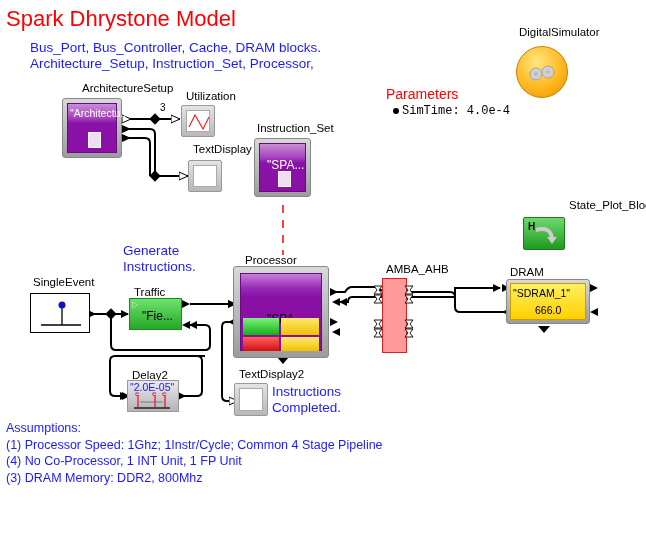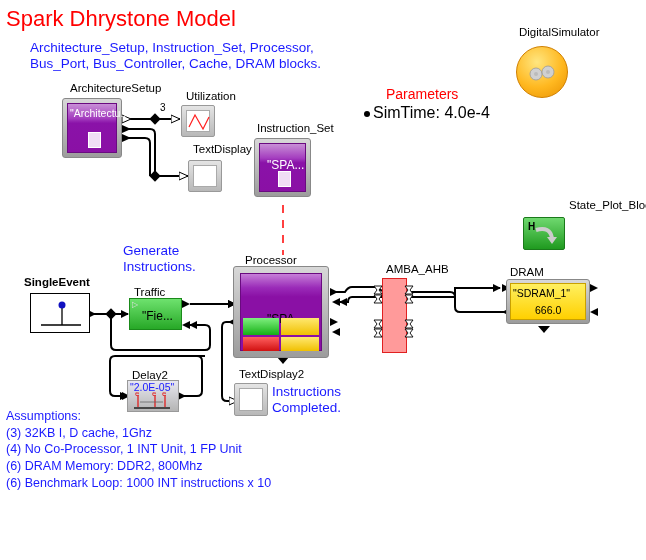--- a/index.html
+++ b/index.html
@@ -4,33 +4,33 @@
 <style>
   html, body { margin: 0; padding: 0; background: #ffffff; }
   body { width: 646px; height: 560px; position: relative; overflow: hidden;
          font-family: "Liberation Sans", sans-serif; }
   .abs { position: absolute; }
   .title { left: 6px; top: 6px; font-size: 22px; color: #ff0000; white-space: nowrap; }
   .blue { color: #1a1aff; }
   .subtitle { left: 30px; top: 40px; font-size: 13.5px; line-height: 16px; white-space: nowrap; }
   .lbl { font-size: 11.5px; color: #000; white-space: nowrap; }
   .params-title { left: 386px; top: 86px; font-size: 14px; color: #ff0000; }
-  .params-item { left: 364px; top: 104px; font-size: 16px; color: #000; white-space: nowrap; }
+  .params-item { left: 393px; top: 104px; font-size: 12px; color: #000; white-space: nowrap; font-family: Liberation Mono, monospace; }
   .params-item .dot { display: inline-block; width: 6px; height: 6px; border-radius: 50%; background: #000; margin-right: 3px; vertical-align: middle; }
 
   
   .frame { background: linear-gradient(#d8d8d8, #9c9c9c); border: 1px solid #888; border-radius: 3px; box-sizing: border-box; padding: 4px; }
   .purple { width: 100%; height: 100%; background: linear-gradient(#c88fd6 0%, #a43dbf 30%, #8a12a8 40%, #8a10a5 100%); border: 1px solid #6a0a80; box-sizing: border-box; position: relative; }
   .purple .txt { position: absolute; left: 2px; top: 3px; color: #fff; font-size: 10.5px; white-space: nowrap; }
   .doc-ico { position: absolute; width: 11px; height: 14px; background: #f0ddf5; border: 1px solid #fff; }
 
   .display { background: linear-gradient(#e4e4e4, #b8b8b8); border: 1px solid #999; box-sizing: border-box; padding: 4px; border-radius: 2px; }
   .display .inner { width: 100%; height: 100%; background: #fff; border: 1px solid #aaa; box-sizing: border-box; }
 
-  .assump { left: 6px; top: 408px; font-size: 12.5px; line-height: 16.7px; white-space: nowrap; }
+  .assump { left: 6px; top: 420px; font-size: 12.5px; line-height: 16.7px; white-space: nowrap; }
   svg.wires { position: absolute; left: 0; top: 0; }
 </style>
 </head>
 <body>
 
 <svg class="wires" width="646" height="560">
   <defs>
     <marker id="arrF" markerWidth="8" markerHeight="8" refX="7" refY="4" orient="auto" markerUnits="userSpaceOnUse">
       <path d="M0,0 L8,4 L0,8 z" fill="#000"></path>
     </marker>
@@ -93,42 +93,42 @@
     <path d="M538,326 L550,326 L544,333 z"></path>
     <path d="M502,284 L510,288 L502,292 z"></path>
     <path d="M510,308 L502,312 L510,316 z"></path>
     <path d="M122,392 L130,396 L122,400 z"></path>
     <path d="M178,392 L186,396 L178,400 z"></path>
   </g>
 </svg>
 
 <div class="abs title">Spark Dhrystone Model</div>
 <div class="abs subtitle blue">
+  <div>Bus_Port, Bus_Controller, Cache, DRAM blocks.</div>
   <div>Architecture_Setup, Instruction_Set, Processor,</div>
-  <div>Bus_Port, Bus_Controller, Cache, DRAM blocks.</div>
 </div>
 
 <div class="abs lbl" style="left:519px;top:26px;">DigitalSimulator</div>
 <div class="abs" style="left:516px;top:46px;width:50px;height:50px;border-radius:50%;background:radial-gradient(circle at 40% 30%, #ffe680 0%, #ffb820 55%, #e89000 100%);border:1px solid #d08000;">
   <svg width="50" height="50">
     <g fill="#d0d0d0" stroke="#999" stroke-width="0.8">
       <circle cx="19" cy="27" r="6"></circle>
       <circle cx="31" cy="25" r="6"></circle>
     </g>
     <g fill="#bbb">
       <circle cx="19" cy="27" r="2"></circle>
       <circle cx="31" cy="25" r="2"></circle>
     </g>
   </svg>
 </div>
 
 <div class="abs params-title">Parameters</div>
 <div class="abs params-item"><span class="dot"></span><span>SimTime: 4.0e-4</span></div>
 
-<div class="abs lbl" style="left:70px;top:82px;">ArchitectureSetup</div>
+<div class="abs lbl" style="left:82px;top:82px;">ArchitectureSetup</div>
 <div class="abs frame" style="left:62px;top:98px;width:60px;height:60px;">
   <div class="purple">
     <div class="txt">"Architectu...</div>
     <div class="doc-ico" style="left:20px;top:28px;"></div>
   </div>
 </div>
 
 <div class="abs lbl" style="left:186px;top:90px;">Utilization</div>
 <div class="abs display" style="left:181px;top:105px;width:34px;height:32px;">
   <div class="inner">
@@ -158,21 +158,21 @@
     <path d="M12,12 Q26,8 28,20" stroke="#ccc" stroke-width="4" fill="none"></path>
     <path d="M23,19 L33,19 L28,26 z" fill="#ccc"></path>
   </svg>
 </div>
 
 <div class="abs blue" style="left:123px;top:243px;font-size:13.5px;line-height:16px;">
   <div>Generate</div>
   <div>Instructions.</div>
 </div>
 
-<div class="abs lbl" style="left:24px;top:276px;font-weight:bold;">SingleEvent</div>
+<div class="abs lbl" style="left:33px;top:276px;">SingleEvent</div>
 <div class="abs" style="left:30px;top:293px;width:60px;height:40px;border:1px solid #000;box-sizing:border-box;background:#fff;">
   <svg width="58" height="38">
     <line x1="10" y1="31" x2="50" y2="31" stroke="#000" stroke-width="1.3"></line>
     <line x1="31" y1="12" x2="31" y2="31" stroke="#000" stroke-width="1.3"></line>
     <circle cx="31" cy="11" r="3.5" fill="#1010c0"></circle>
   </svg>
 </div>
 
 <div class="abs lbl" style="left:134px;top:286px;">Traffic</div>
 <div class="abs" style="left:129px;top:298px;width:53px;height:32px;background:linear-gradient(#6ee26e,#27a827);border:1px solid #1a8a1a;box-sizing:border-box;">
@@ -238,17 +238,16 @@
   <div class="inner"></div>
 </div>
 
 <div class="abs blue" style="left:272px;top:384px;font-size:13.5px;line-height:16px;">
   <div>Instructions</div>
   <div>Completed.</div>
 </div>
 
 <div class="abs assump blue">
   <div>Assumptions:</div>
-  <div>(3) 32KB I, D cache, 1Ghz</div>
+  <div>(1) Processor Speed: 1Ghz; 1Instr/Cycle; Common 4 Stage Pipeline</div>
   <div>(4) No Co-Processor, 1 INT Unit, 1 FP Unit</div>
-  <div>(6) DRAM Memory: DDR2, 800Mhz</div>
-  <div>(6) Benchmark Loop: 1000 INT instructions x 10</div>
+  <div>(3) DRAM Memory: DDR2, 800Mhz</div>
 </div>
 
 </body></html>

